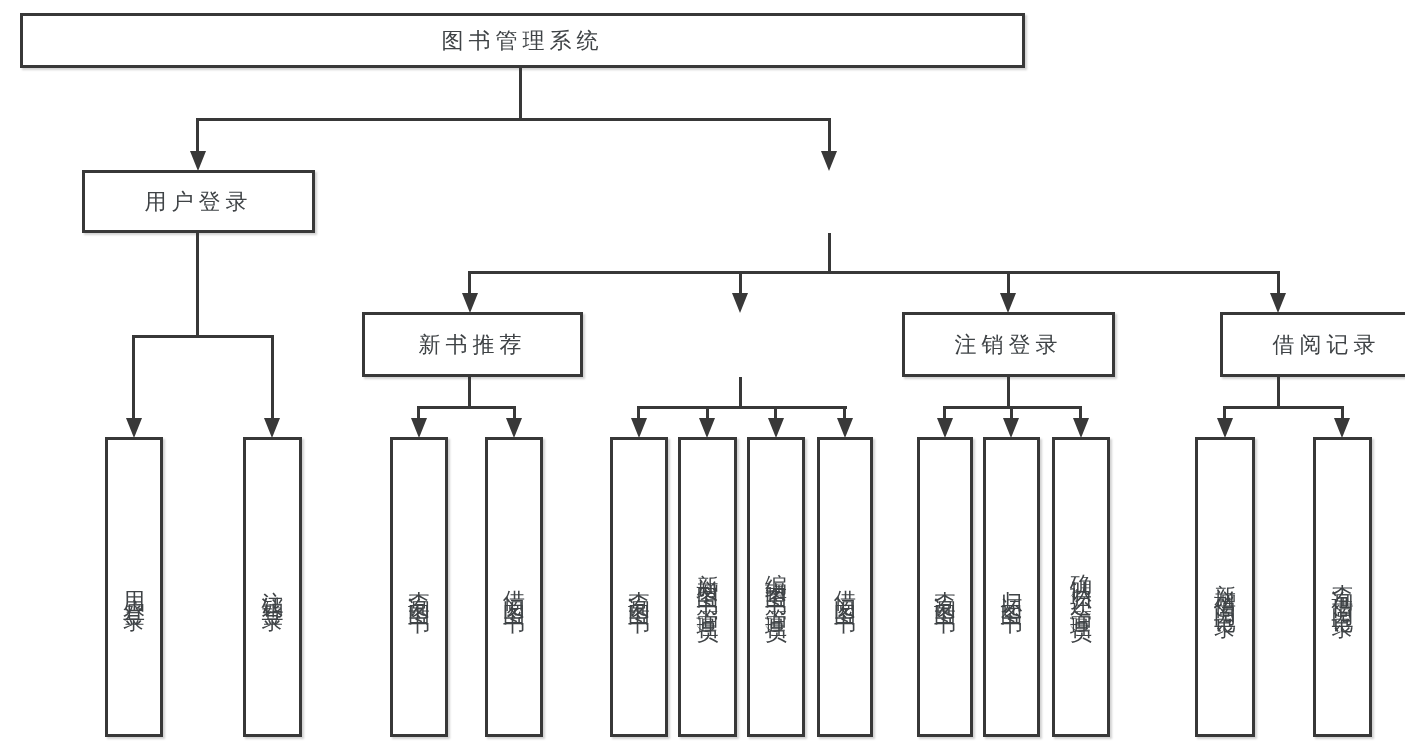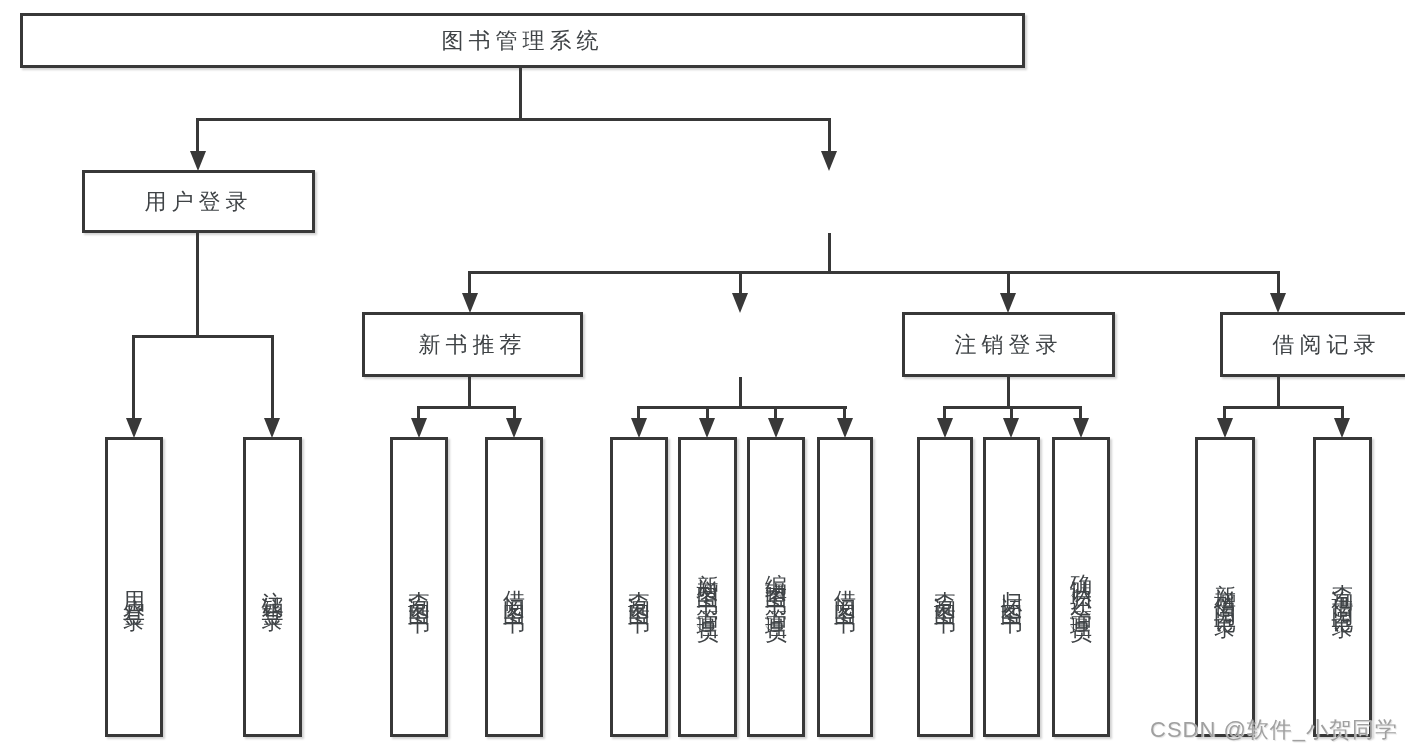--- a/index.html
+++ b/index.html
@@ -162,15 +162,14 @@
     <span>确认归还（管理员）</span>
   </div>
 
   <div class="vbox" style="left:1195px;top:437px;width:60px;height:300px;">
     <span>新增借阅记录</span>
   </div>
   <div class="vbox" style="left:1313px;top:437px;width:59px;height:300px;">
     <span>查询借阅记录</span>
   </div>
 
-  <div class="watermark">CSDN @软件_小贺同学</div>
 
 </div>
 
 </body></html>

